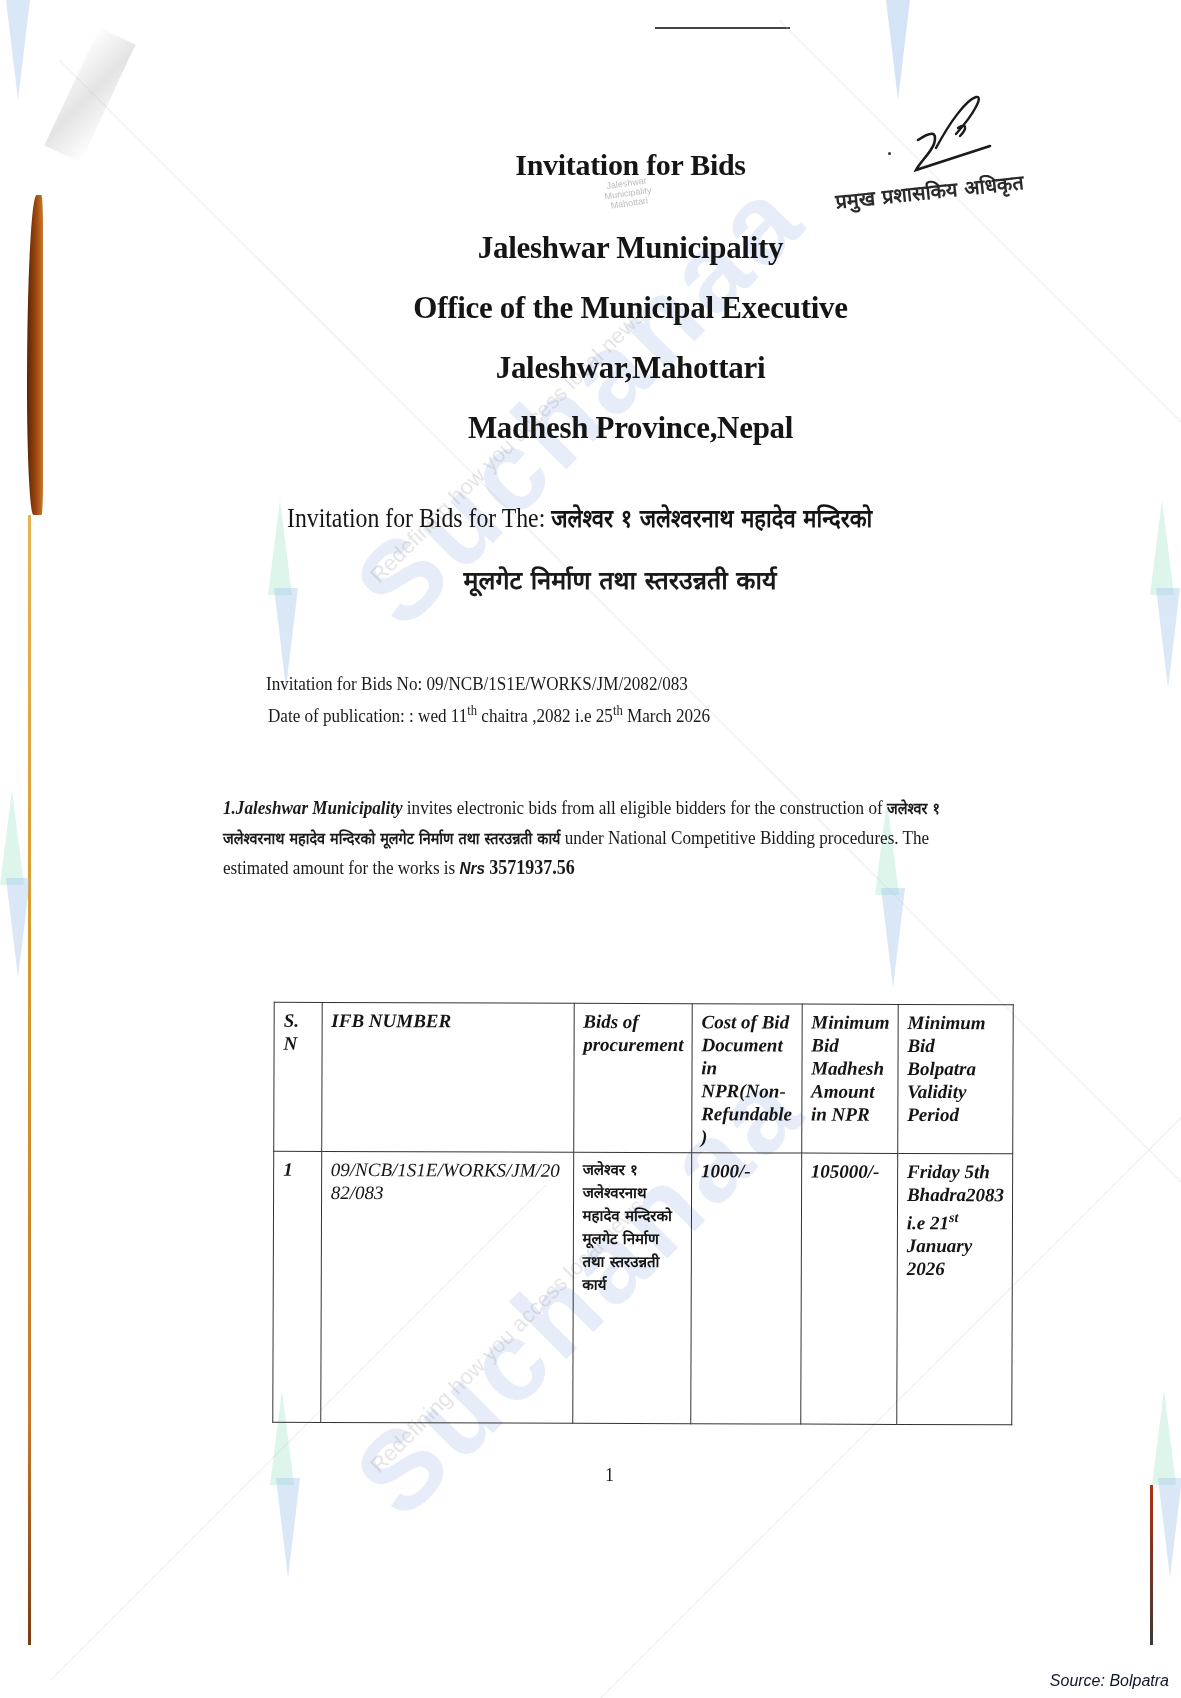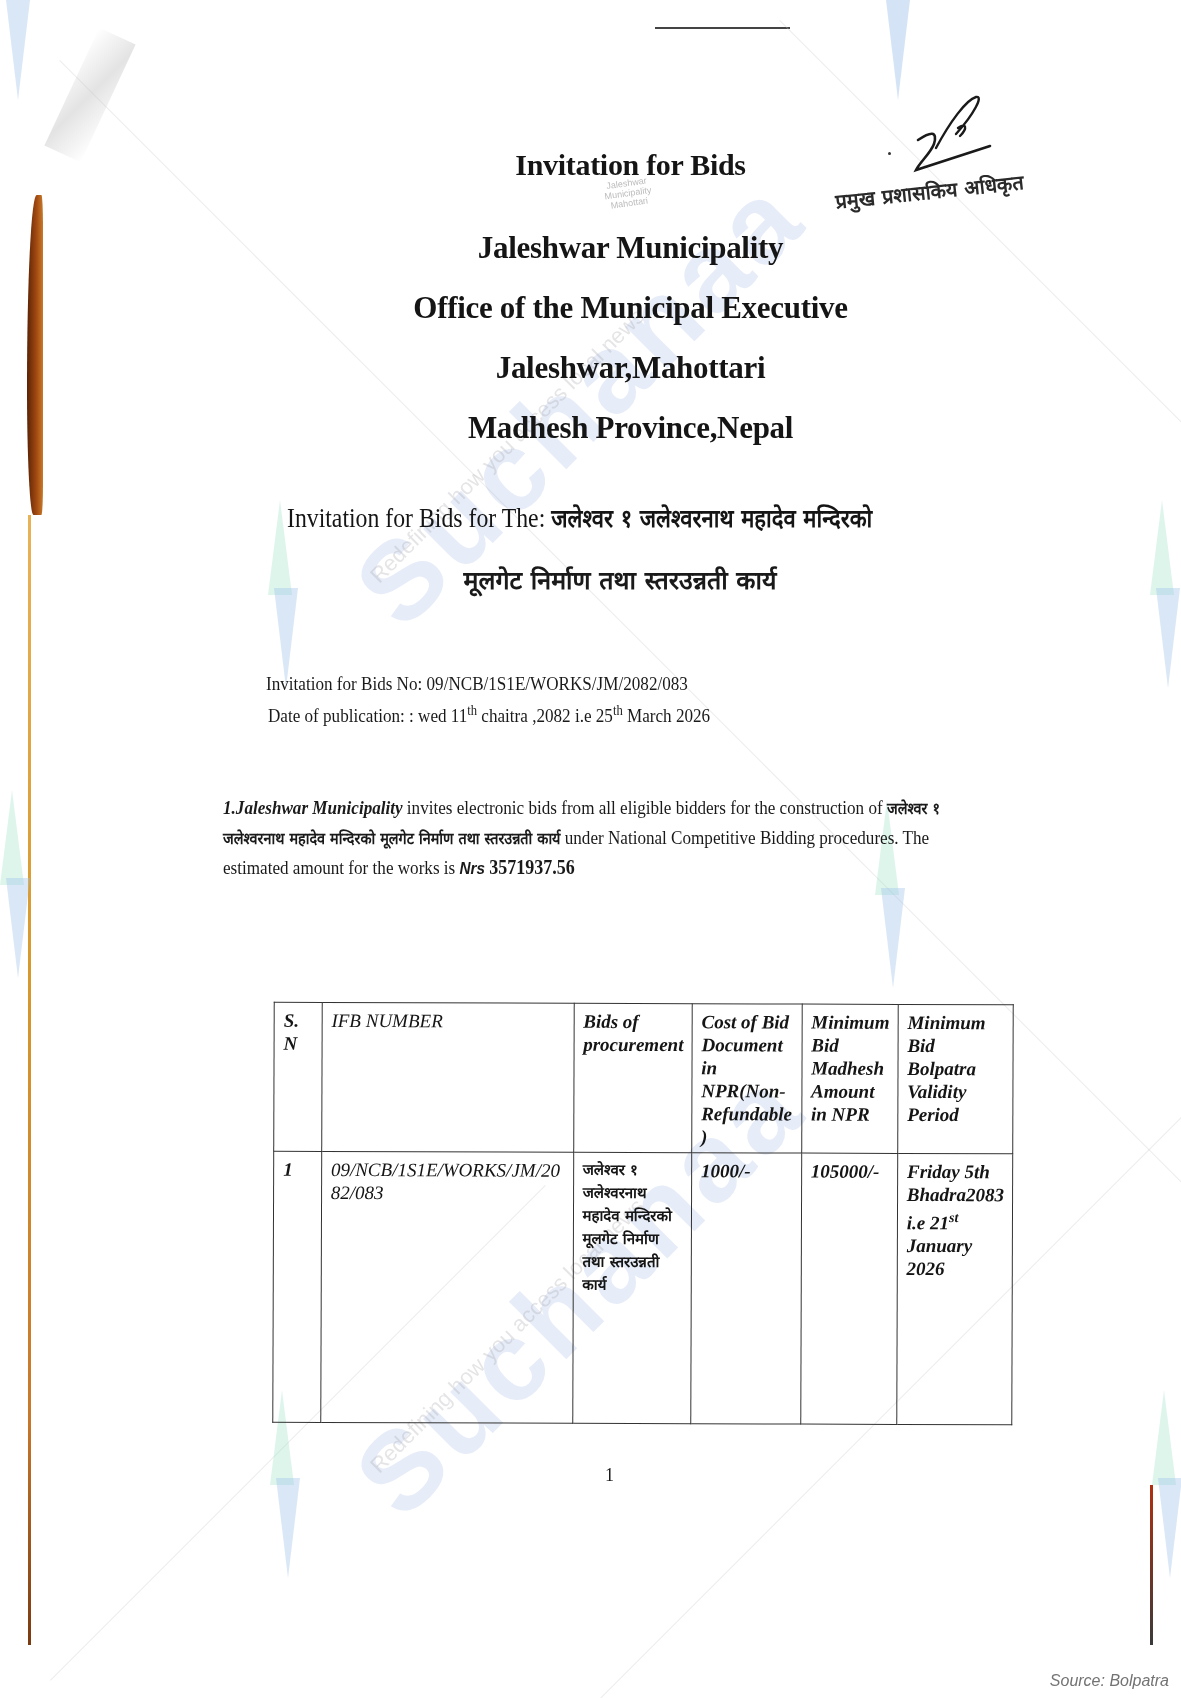--- a/index.html
+++ b/index.html
@@ -121,21 +121,21 @@
     .c-cost { width: 92px; border-radius: 13px; }
     .c-sec { width: 74px; }
     .c-val { width: 92px; }
     td.dev-cell { font-style: normal; font-family: "DejaVu Sans", sans-serif; font-weight: bold; font-size: 15px; line-height: 34px; }
     td.bold { font-weight: bold; }
     td.val-cell { font-weight: bold; line-height: 23px; }
 
     .page-num { position: absolute; left: 605px; top: 1465px; font-size: 18px; }
     .source {
       position: absolute; right: 12px; bottom: 8px; font-family: "Liberation Sans", sans-serif;
-      font-style: italic; font-size: 16px; color: #737373;
+      font-style: italic; font-size: 16px; color: #0f172a;
     }
   </style>
 </head>
 <body>
 
 <div class="top-mark"></div>
 <div class="fold"></div>
 <div class="edge-left"></div>
 <div class="edge-left-thin"></div>
 <div class="edge-right-thin"></div>
@@ -216,21 +216,21 @@
   <span>Date of publication: :</span>
   <span>wed 11</span><sup>th</sup><span> chaitra ,2082 i.e 25</span><sup>th</sup><span> March 2026</span>
 </div>
 
 <div class="para"><span class="bi">1.Jaleshwar Municipality</span><span> invites electronic bids from all eligible bidders for the construction of </span><span class="dev">जलेश्वर १ जलेश्वरनाथ महादेव मन्दिरको मूलगेट निर्माण तथा स्तरउन्नती कार्य</span><span> under National Competitive Bidding procedures. The estimated amount for the works is </span><span class="nrs">Nrs</span> <span class="amt">3571937.56</span></div>
 
 <table class="bids">
   <thead>
     <tr>
       <th class="c-sn">S. N</th>
-      <th class="c-ifb" style="font-weight:normal;">IFB NUMBER</th>
+      <th class="c-ifb" style="font-weight:bold;">IFB NUMBER</th>
       <th class="c-name">Bids of procurement</th>
       <th class="c-cost">Cost of Bid Document in NPR(Non-Refundable )</th>
       <th class="c-sec">Minimum Bid Madhesh Amount in NPR</th>
       <th class="c-val">Minimum Bid Bolpatra Validity Period</th>
     </tr>
   </thead>
   <tbody>
     <tr>
       <td class="bold">1</td>
       <td style="word-break:break-all;">09/NCB/1S1E/WORKS/JM/2082/083</td>

